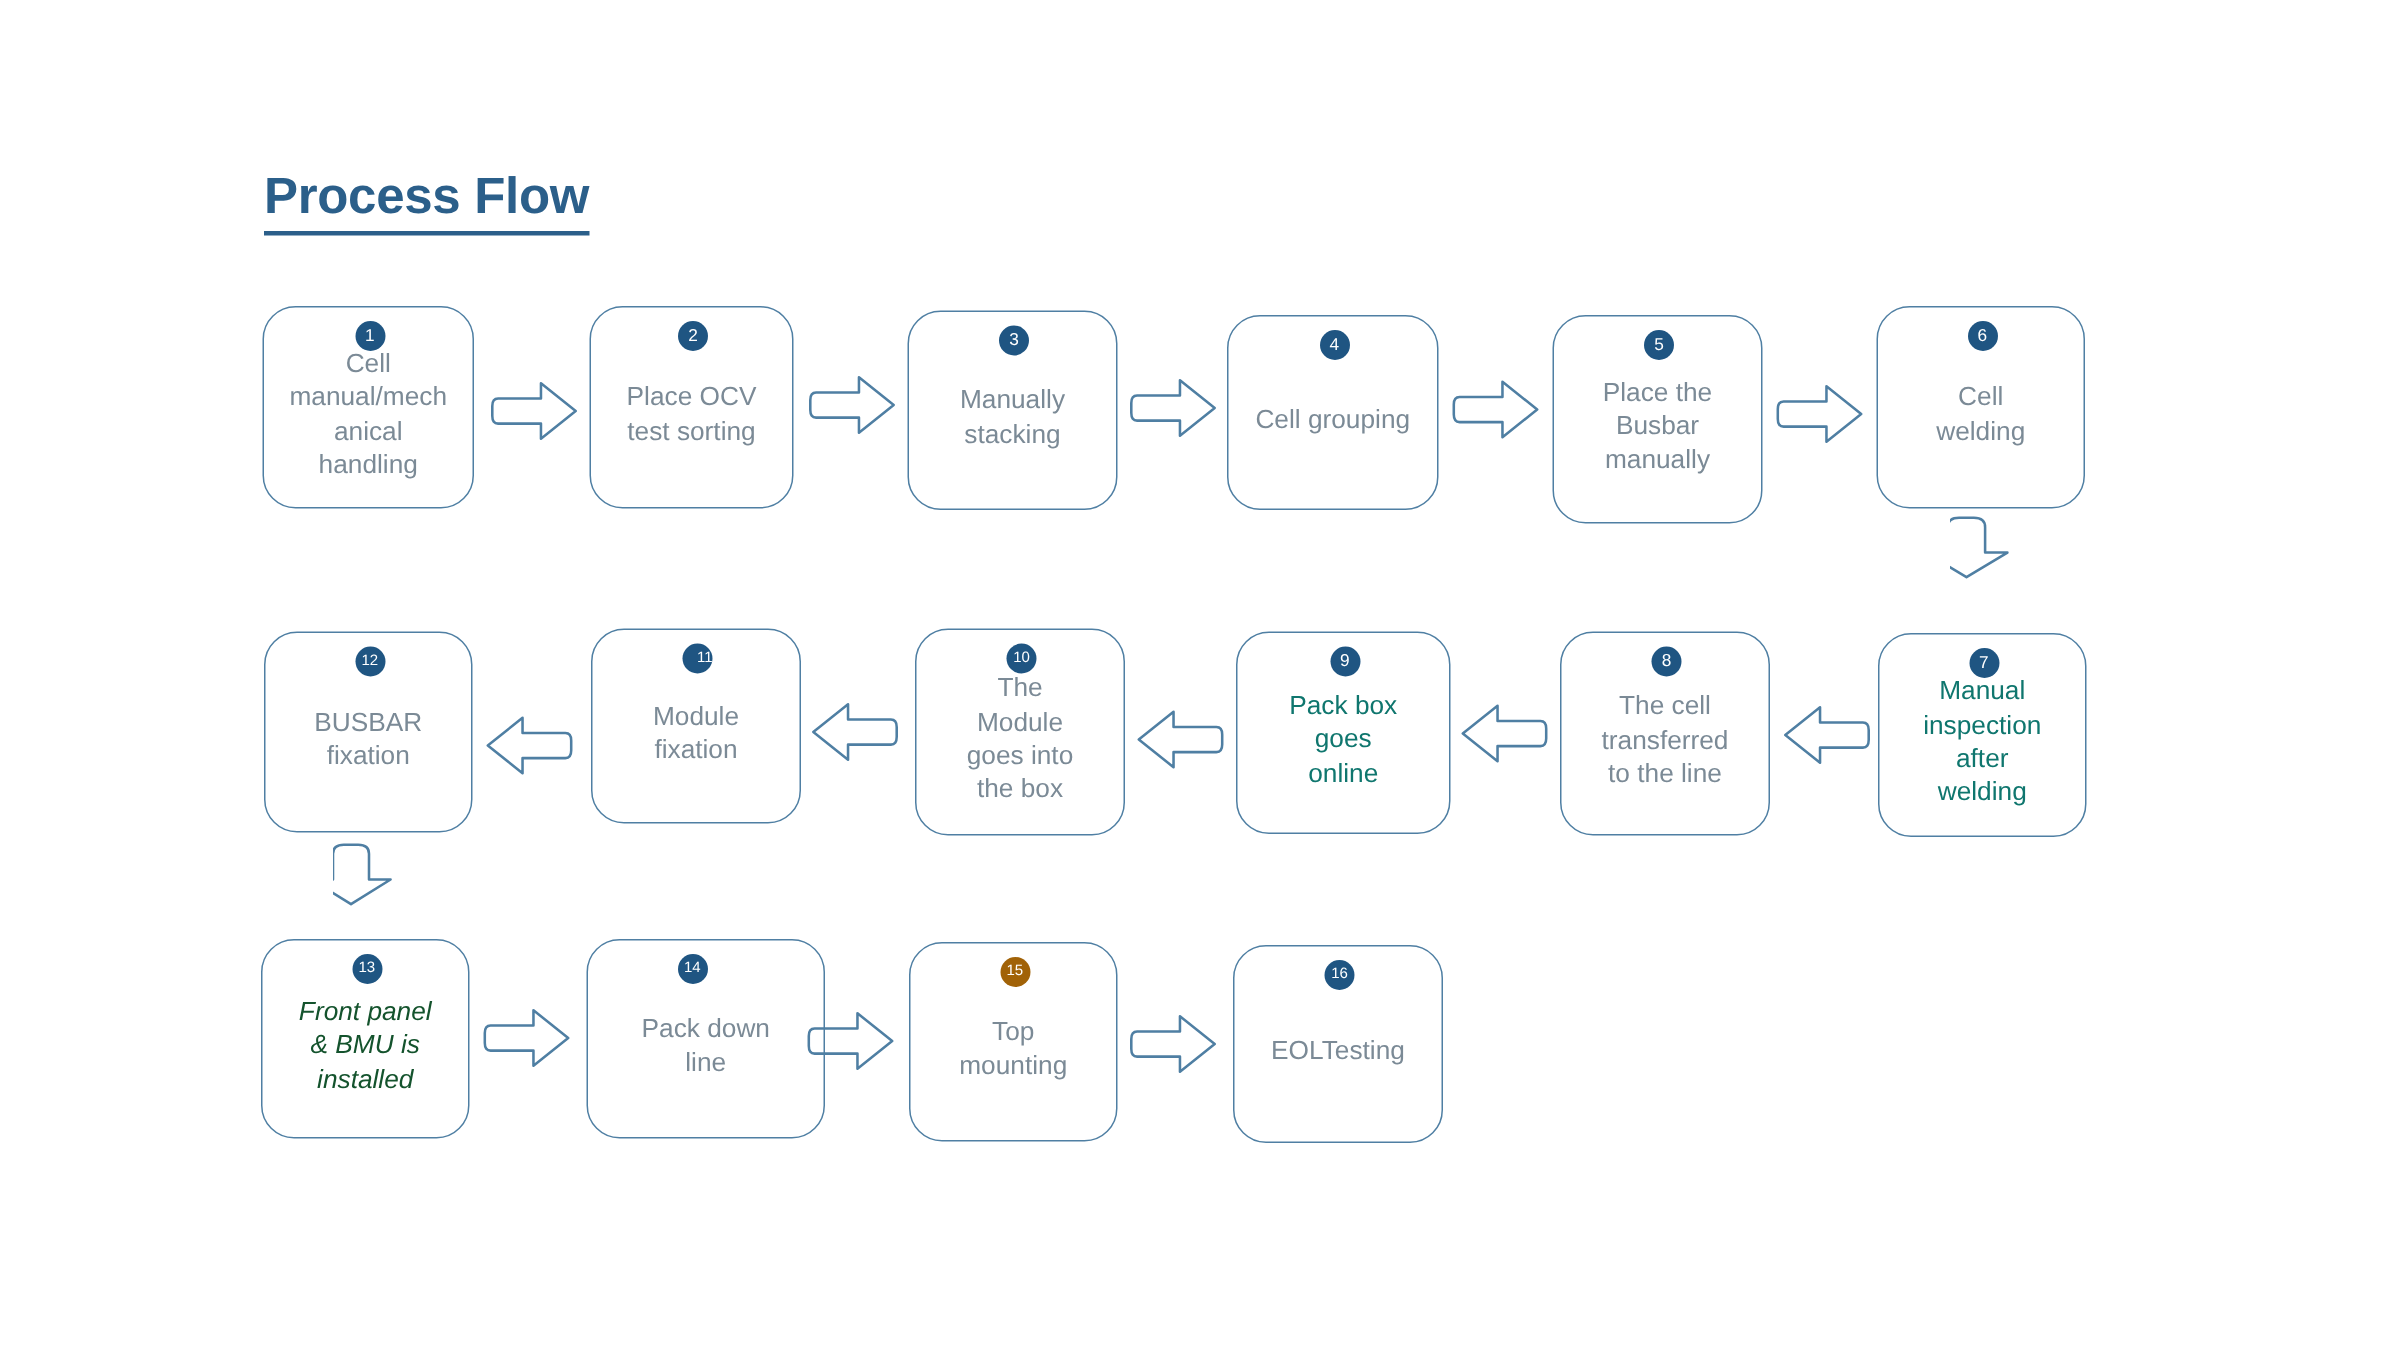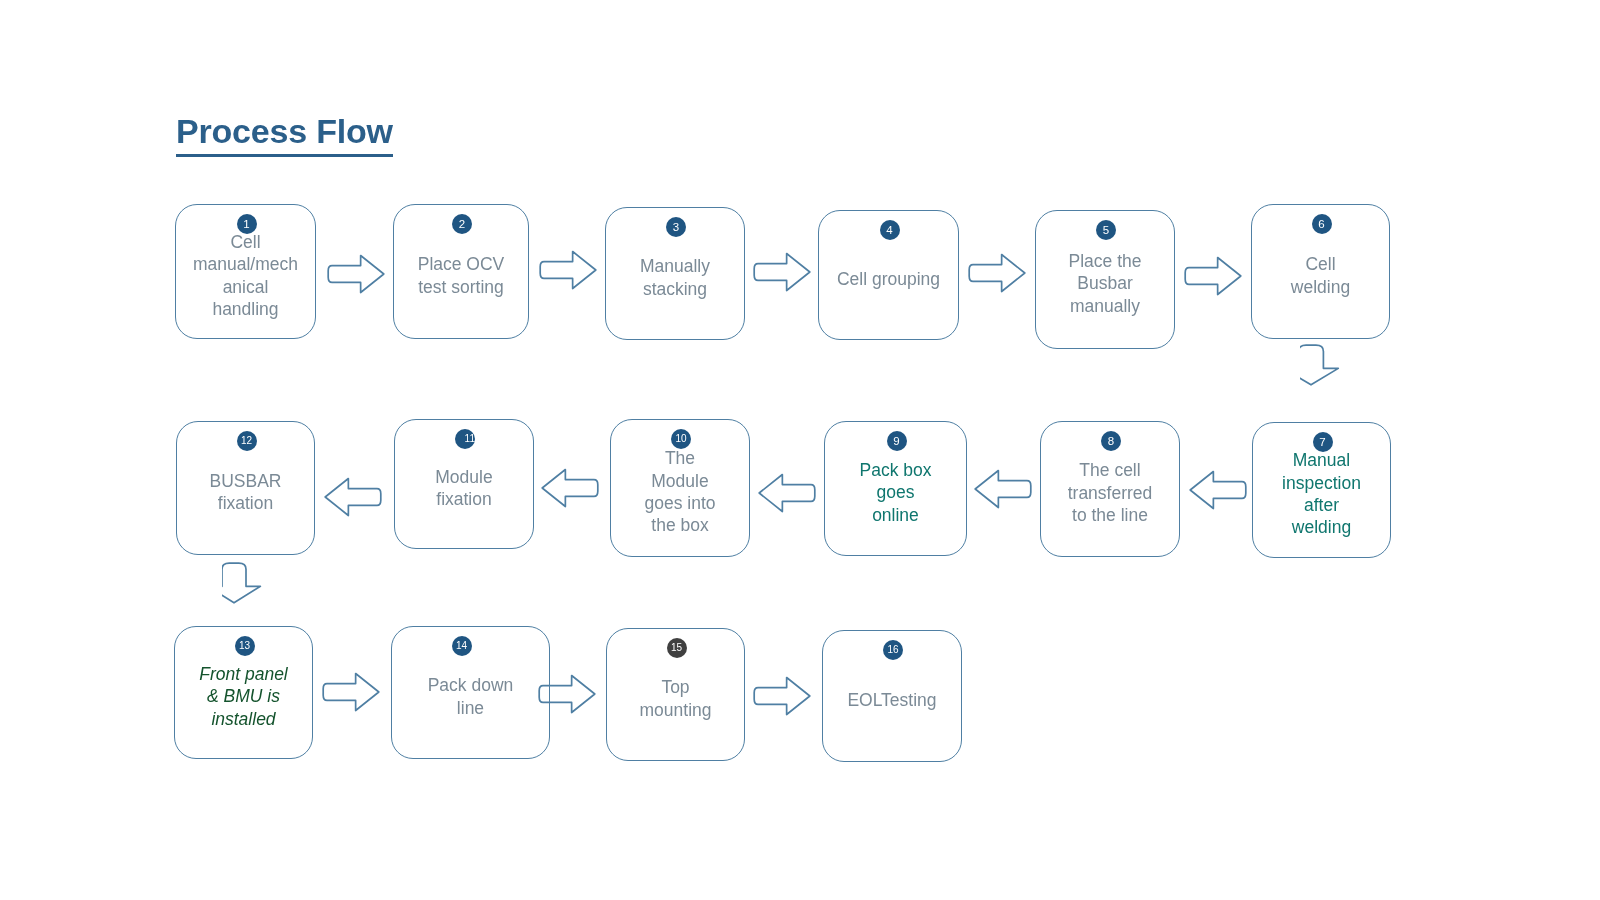--- a/index.html
+++ b/index.html
@@ -150,21 +150,21 @@
         <div class="node-label" style="color: #14532d; font-style: italic;">Front panel
 &amp; BMU is
 installed</div>
       </div>
       <div class="node" style="left: 391px; top: 582px; width: 159px; height: 133px; border-color: rgb(79, 127, 163);">
         <div class="badge two-digit" style="background: rgb(31, 85, 130); left: 59.5px; top: 9px;">14</div>
         <div class="node-label" style="color: rgb(123, 138, 150);">Pack down
 line</div>
       </div>
       <div class="node" style="left: 606px; top: 584px; width: 139px; height: 133px; border-color: rgb(79, 127, 163);">
-        <div class="badge two-digit" style="background: #404040; left: 59.5px; top: 9px;">15</div>
+        <div class="badge two-digit" style="background: #a16207; left: 59.5px; top: 9px;">15</div>
         <div class="node-label" style="color: rgb(123, 138, 150);">Top
 mounting</div>
       </div>
       <div class="node" style="left: 822px; top: 586px; width: 140px; height: 132px; border-color: rgb(79, 127, 163);">
         <div class="badge two-digit" style="background: rgb(31, 85, 130); left: 60px; top: 9px;">16</div>
         <div class="node-label" style="color: rgb(123, 138, 150);">EOLTesting</div>
       </div>
     </div>
   <div id="arrows-layer">
       <svg width="58" height="42" viewBox="0 0 58 42" class="arrow" style="left: 327px; top: 209px;">

